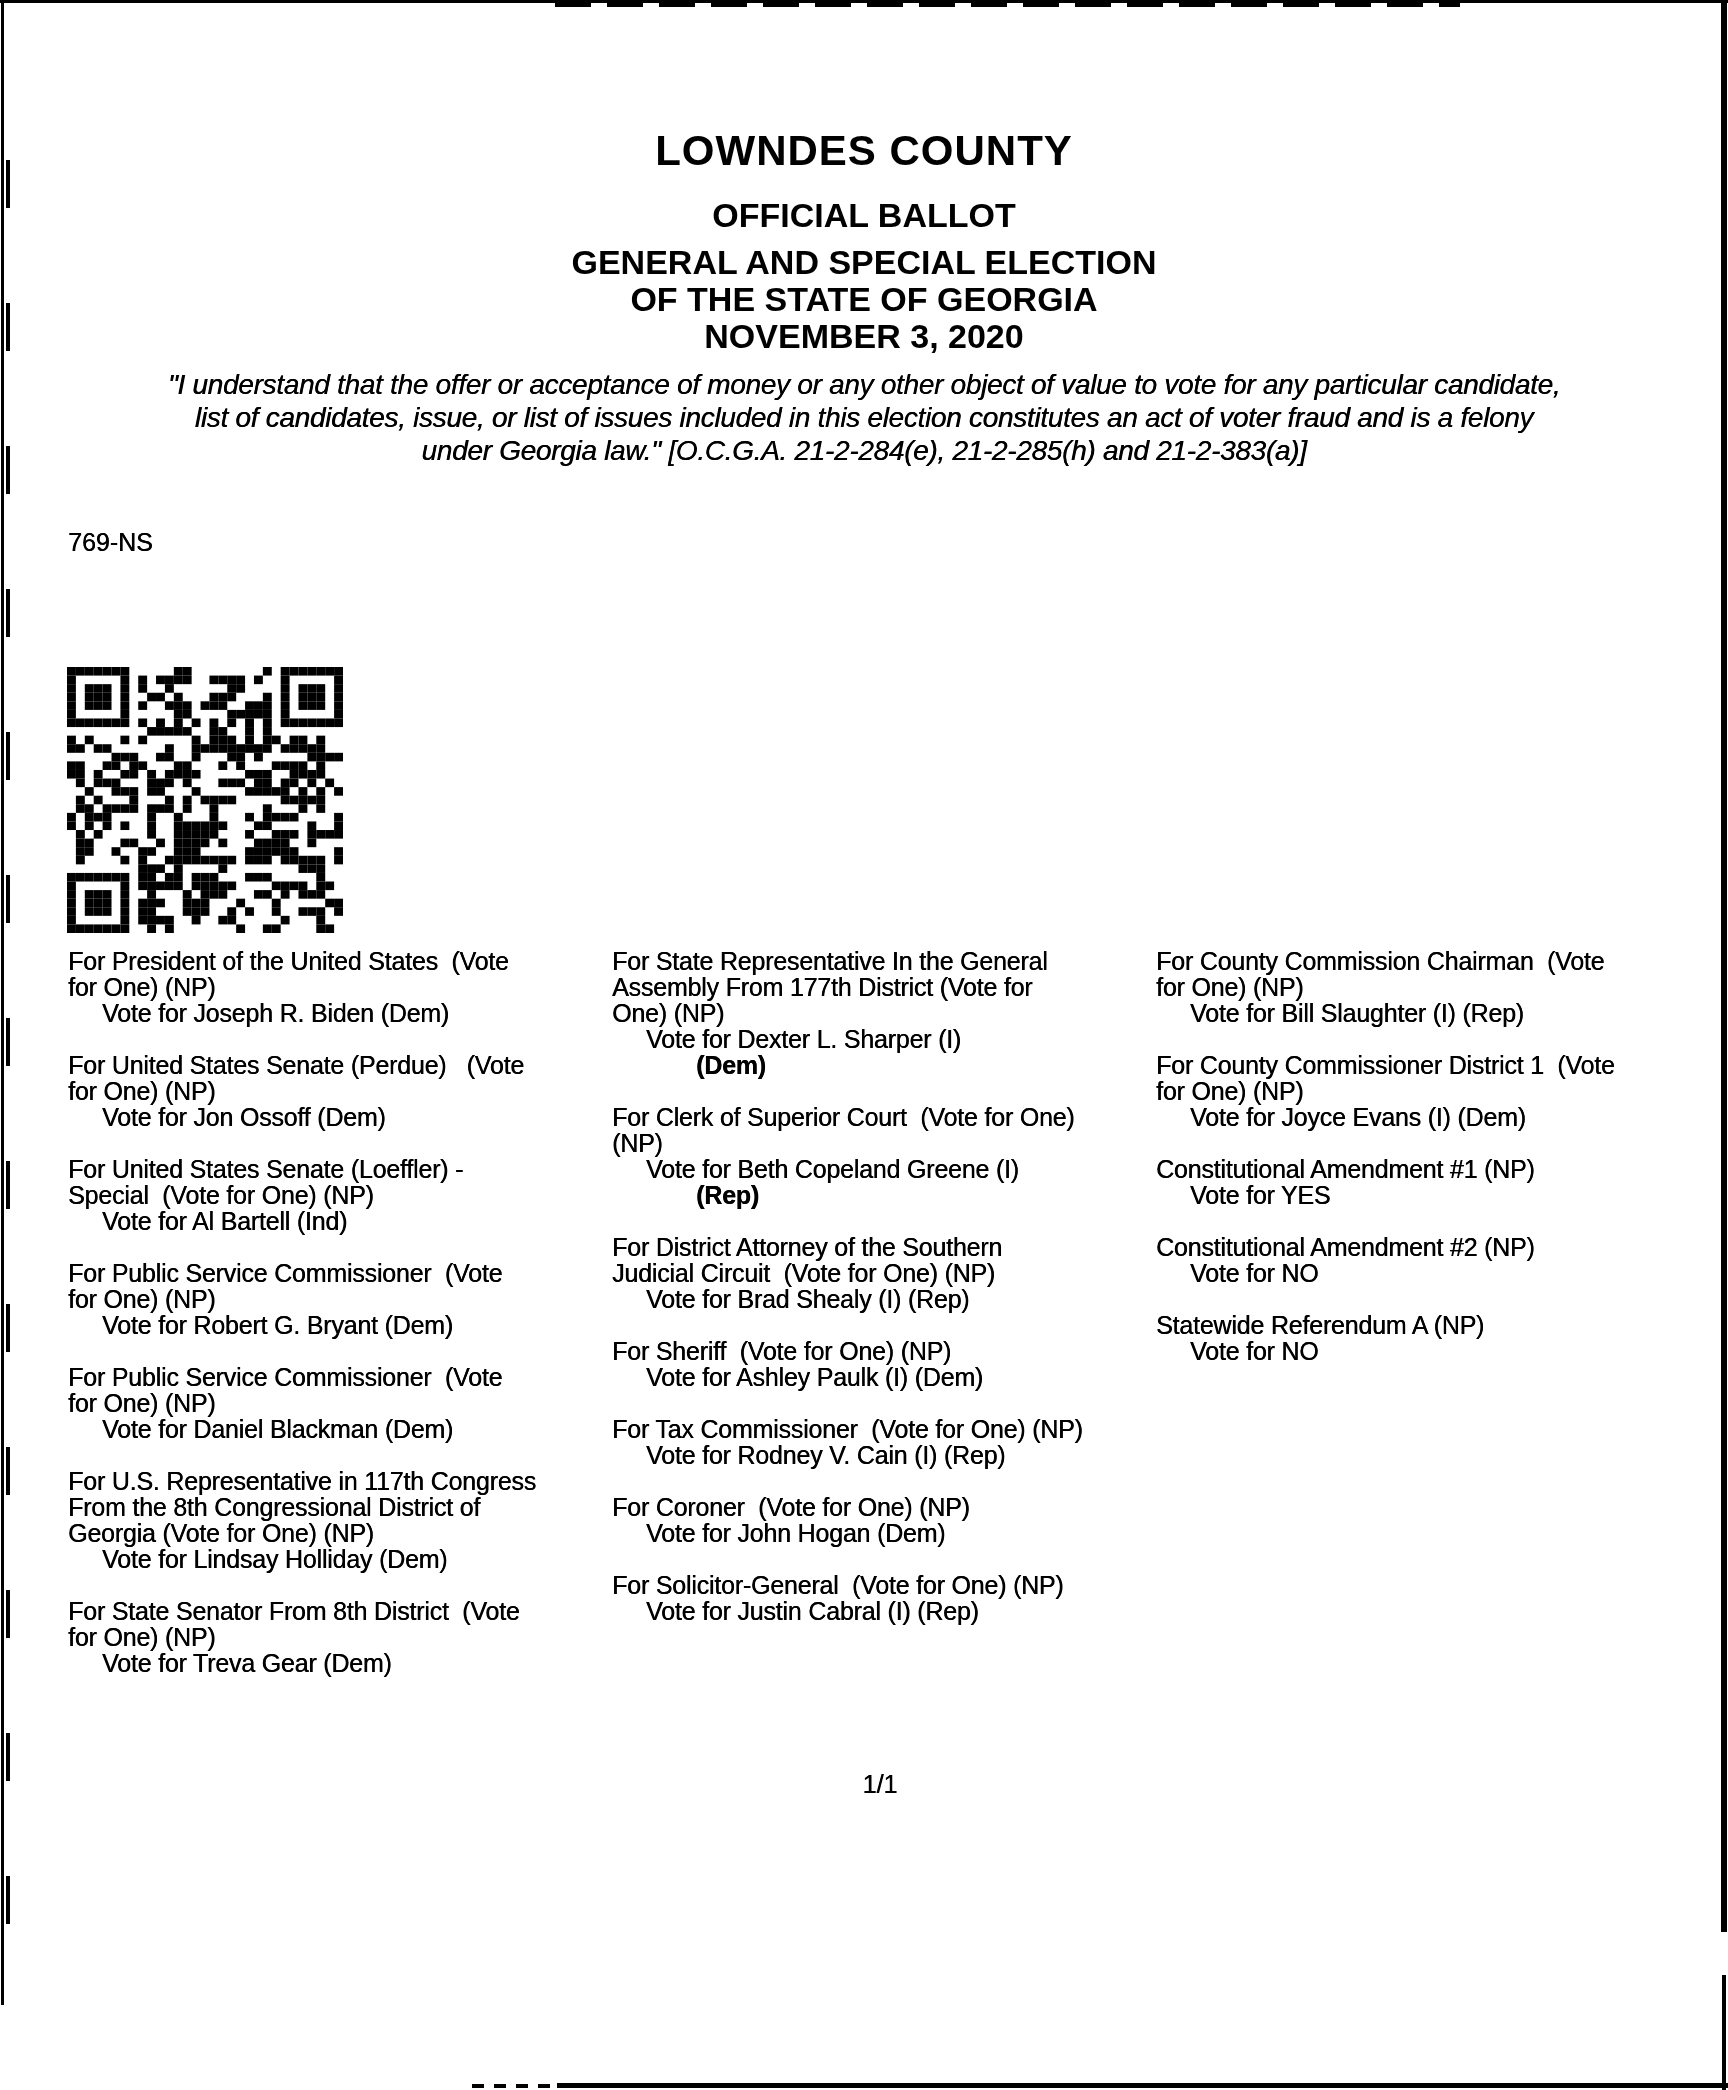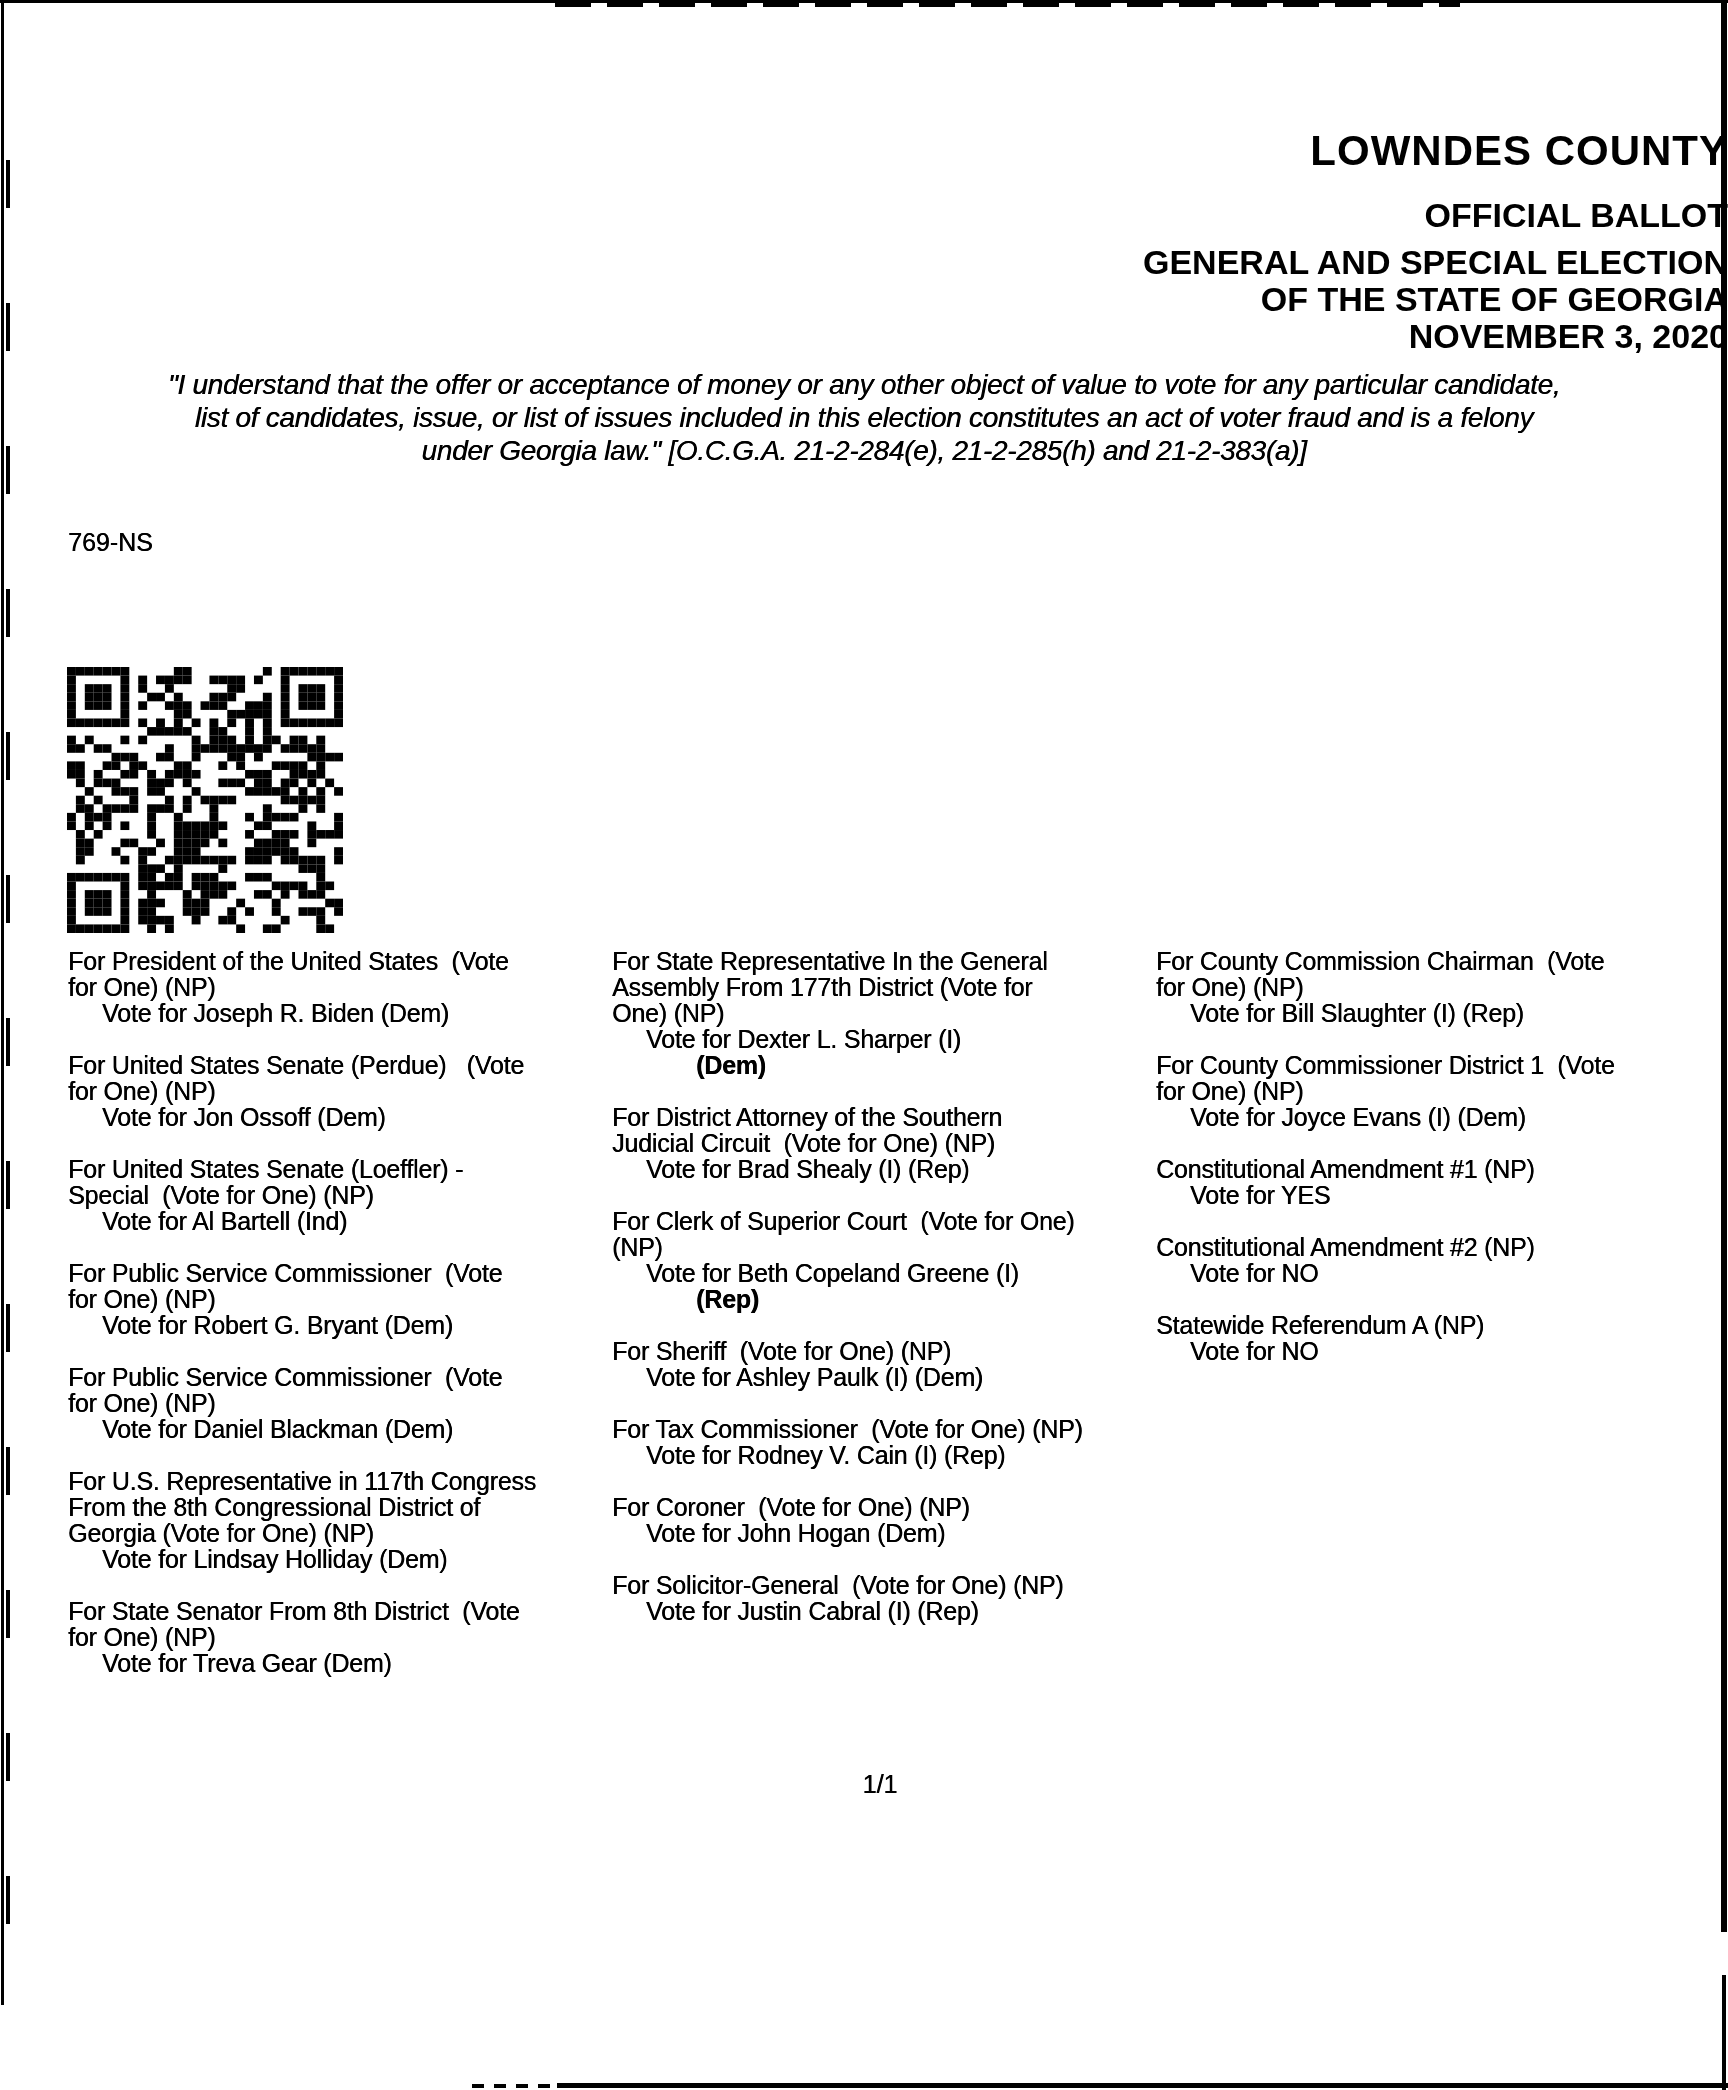--- a/index.html
+++ b/index.html
@@ -16,21 +16,21 @@
   .art-top-line{left:0;top:0;width:1728px;height:3px;}
   .art-top-dashes{left:555px;top:0;width:905px;height:7px;background:repeating-linear-gradient(90deg,#000 0 36px,transparent 36px 52px);}
   .art-left-line{left:1px;top:0;width:3px;height:2005px;}
   .art-left-dashes{left:6px;top:160px;width:4px;height:1845px;background:repeating-linear-gradient(180deg,#000 0 48px,transparent 48px 143px);}
   .art-right-line{left:1721px;top:0;width:6px;height:1932px;}
   .art-right-line2{left:1722px;top:1975px;width:4px;height:115px;}
   .art-bottom-line{left:557px;top:2083px;width:1171px;height:5px;}
   .art-bottom-dashes{left:472px;top:2084px;width:85px;height:4px;background:repeating-linear-gradient(90deg,#000 0 12px,transparent 12px 22px);}
 
   
-  .header{position:absolute;left:0;top:128px;width:1728px;text-align:right;font-weight:bold;}
+  .header{position:absolute;left:0;top:128px;width:1728px;text-align:center;font-weight:bold;}
   .h-county{font-size:42px;line-height:46px;letter-spacing:1px;}
   .h-ballot{font-size:34px;line-height:38px;margin-top:22px;}
   .h-gen{font-size:34px;line-height:37px;margin-top:10px;}
   .h-state{font-size:34px;line-height:37px;}
   .h-date{font-size:34px;line-height:37px;}
 
   
   .notice{
     position:absolute;left:0;top:368px;width:1728px;
     text-align:center;font-style:italic;
@@ -607,31 +607,31 @@
       </div>
     <div class="ccol">
         <div class="contest">
           <div class="line title-line">For State Representative In the General</div>
           <div class="line title-line">Assembly From 177th District (Vote for</div>
           <div class="line title-line">One) (NP)</div>
           <div class="line vote-line">Vote for Dexter L. Sharper (I)</div>
           <div class="line vote-wrap-line">(Dem)</div>
         </div>
         <div class="contest">
-          <div class="line title-line">For District Attorney of the Southern</div>
-          <div class="line title-line">Judicial Circuit  (Vote for One) (NP)</div>
-          <div class="line vote-line">Vote for Brad Shealy (I) (Rep)</div>
-        </div>
-        <div class="contest">
           <div class="line title-line">For Clerk of Superior Court  (Vote for One)</div>
           <div class="line title-line">(NP)</div>
           <div class="line vote-line">Vote for Beth Copeland Greene (I)</div>
           <div class="line vote-wrap-line">(Rep)</div>
         </div>
         <div class="contest">
+          <div class="line title-line">For District Attorney of the Southern</div>
+          <div class="line title-line">Judicial Circuit  (Vote for One) (NP)</div>
+          <div class="line vote-line">Vote for Brad Shealy (I) (Rep)</div>
+        </div>
+        <div class="contest">
           <div class="line title-line">For Sheriff  (Vote for One) (NP)</div>
           <div class="line vote-line">Vote for Ashley Paulk (I) (Dem)</div>
         </div>
         <div class="contest">
           <div class="line title-line">For Tax Commissioner  (Vote for One) (NP)</div>
           <div class="line vote-line">Vote for Rodney V. Cain (I) (Rep)</div>
         </div>
         <div class="contest">
           <div class="line title-line">For Coroner  (Vote for One) (NP)</div>
           <div class="line vote-line">Vote for John Hogan (Dem)</div>

